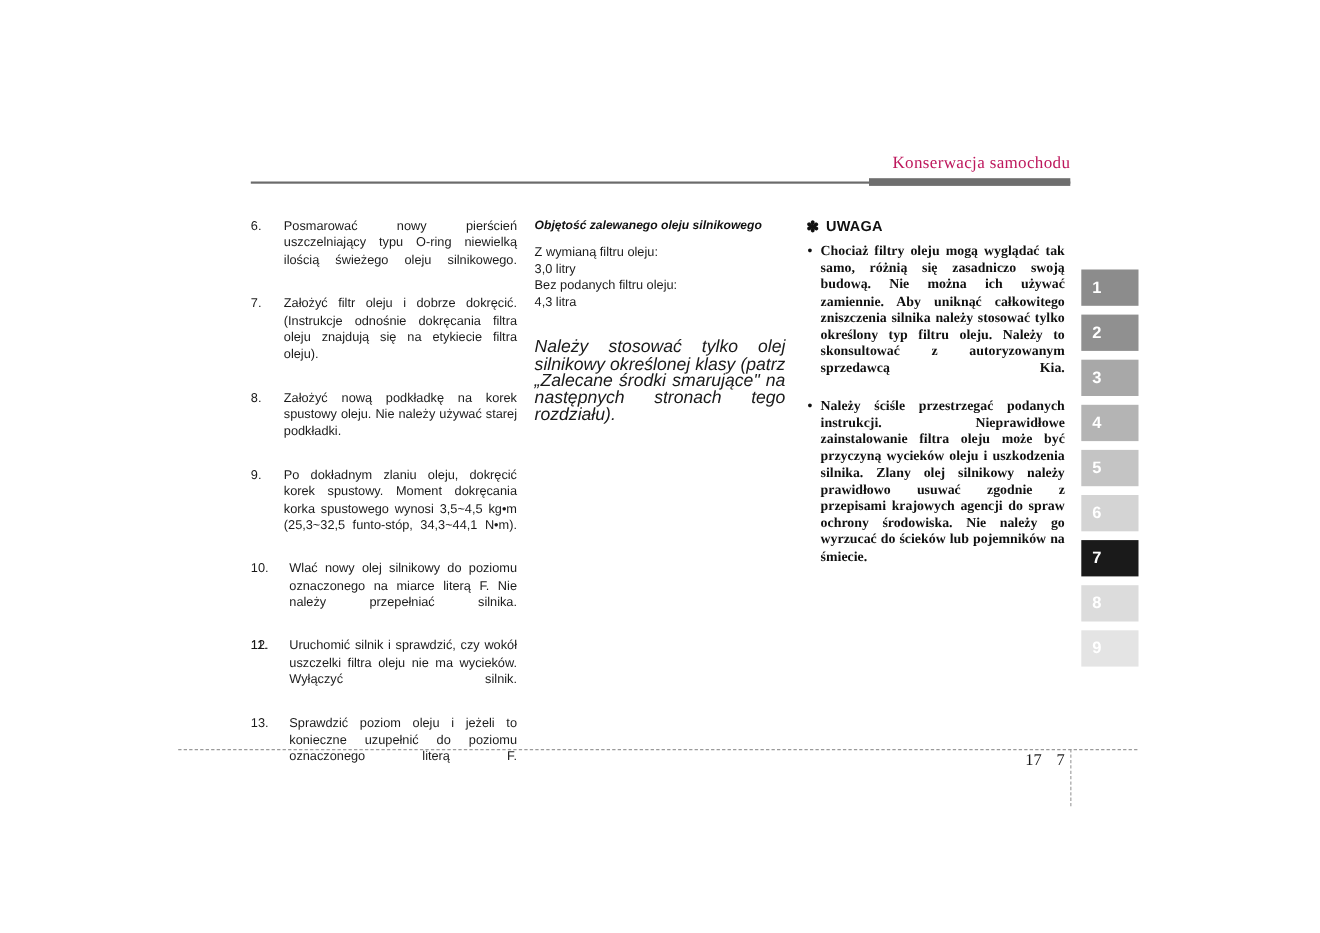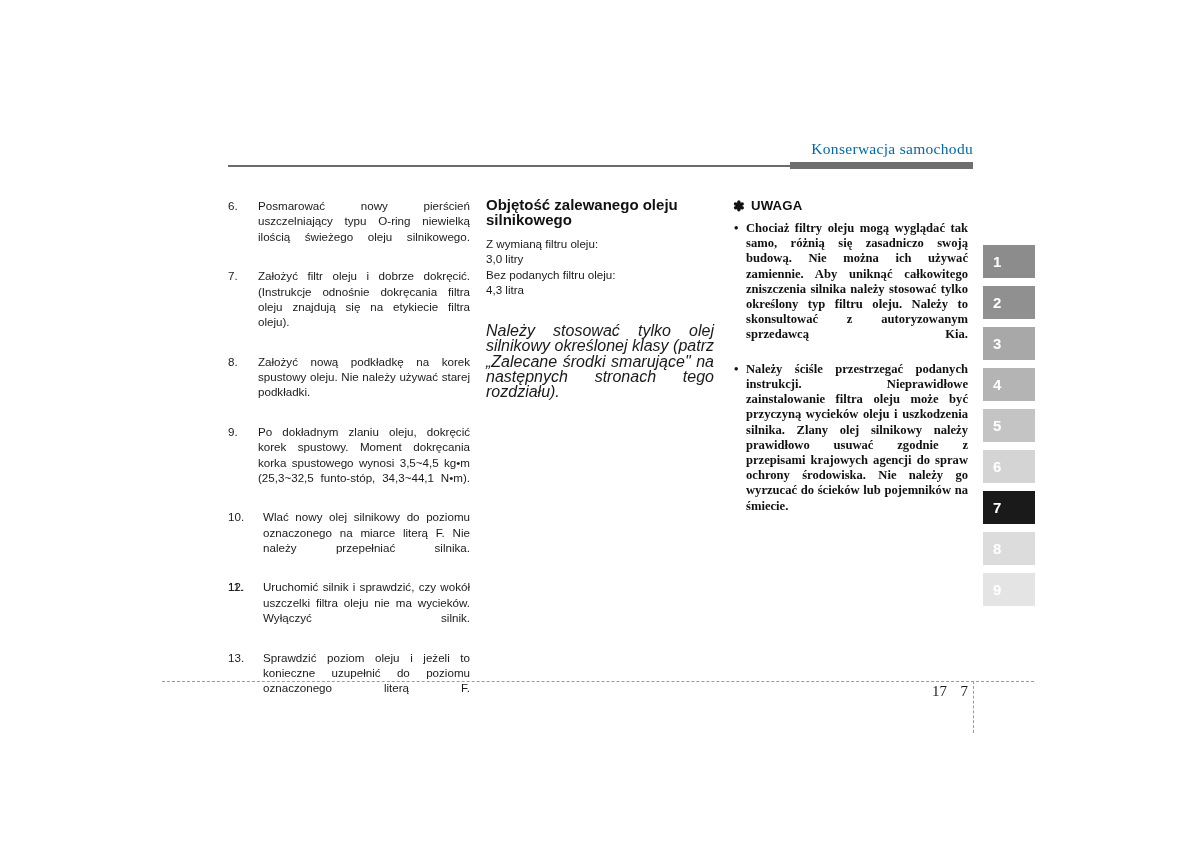--- a/index.html
+++ b/index.html
@@ -24,21 +24,21 @@
     width: 745px;
     height: 32px;
   }
   .header-title {
     position: absolute;
     right: 0;
     top: 0;
     font-family: "Liberation Serif", serif;
     font-size: 15.5px;
     letter-spacing: 0.3px;
-    color: #0369a1;
+    color: #be185d;
     white-space: nowrap;
   }
   .header-rule-thin {
     position: absolute;
     left: 0;
     bottom: 5px;
     width: 745px;
     height: 1.6px;
     background: #6b6b6b;
   }
@@ -96,23 +96,24 @@
   ol.num-list li.wide-num .li-num { width: 29px; }
   ol.num-list li .li-text { display: block; }
   ol.num-list li .li-text::after {
     content: "";
     display: inline-block;
     width: 100%;
   }
 
   
   .sub-head {
-    font-size: 15px;
+    font-size: 11px;
     line-height: 14.6px;
     font-weight: bold;
+    font-style: italic;
     color: #111111;
     margin: 0 0 9px 0;
   }
   .plain-line {
     font-size: 11.6px;
     line-height: 15.2px;
     color: #1a1a1a;
   }
   .note-italic {
     margin-top: 26px;

